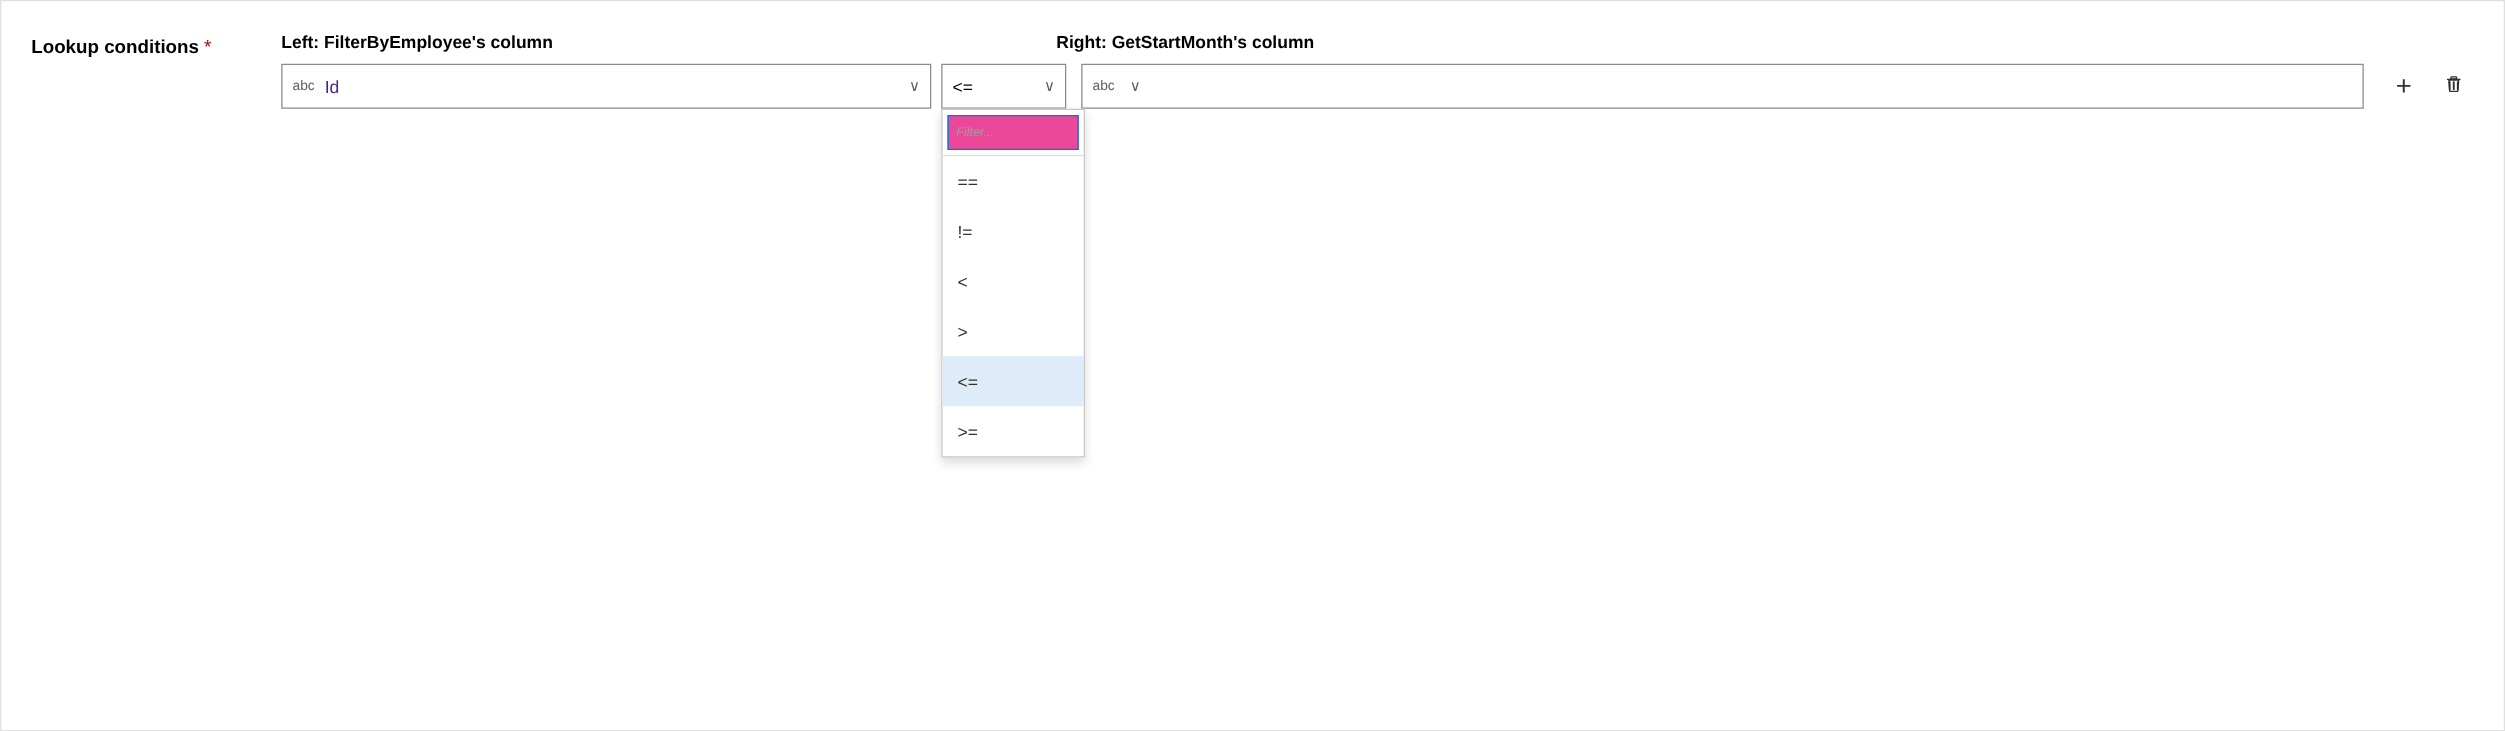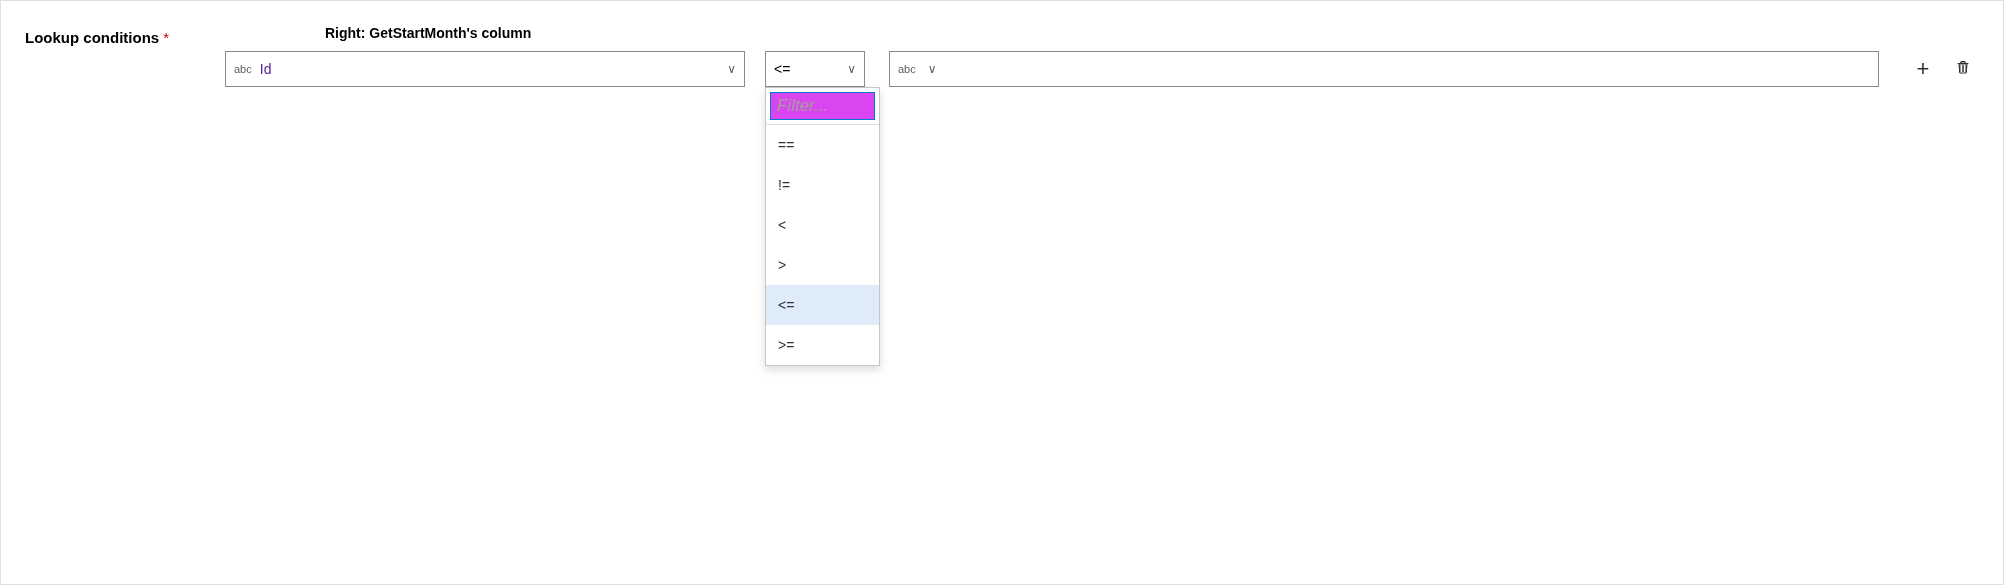--- a/index.html
+++ b/index.html
@@ -79,21 +79,21 @@
       font-size: 14px;
       font-weight: 700;
       color: #000000;
       flex: 1;
     }
 
     .condition-row {
       display: flex;
       flex-direction: row;
       align-items: flex-start;
-      gap: 16px;
+      gap: 4px;
     }
 
     .left-dropdown-container {
       width: 520px;
       flex-shrink: 0;
       position: relative;
     }
 
     .dropdown-box {
       display: flex;
@@ -164,24 +164,24 @@
     .filter-input-container {
       padding: 4px 4px;
       border-bottom: 1px solid #e0e0e0;
     }
 
     .filter-input {
       width: 100%;
       height: 28px;
       border: 1px solid #0078d4;
       padding: 0 6px;
-      font-size: 17px;
+      font-size: 10px;
       color: #323130;
       outline: none;
-      background: #d946ef;
+      background: #ec4899;
     }
 
     .filter-input::placeholder {
       color: #a19f9d;
       font-style: italic;
     }
 
     .operator-option {
       padding: 8px 12px;
       font-size: 14px;
@@ -242,20 +242,21 @@
 <div class="main-container">
 
   <div class="lookup-label-section">
     <span class="lookup-label">Lookup conditions</span>
     <span class="required-star">*</span>
   </div>
 
   <div class="conditions-body">
 
     <div class="columns-header-row">
+      <div class="left-column-header">Left: FilterByEmployee's column</div>
       <div class="operator-header-spacer"></div>
       <div class="right-column-header">Right: GetStartMonth's column</div>
     </div>
 
     <div class="condition-row">
 
       <div class="left-dropdown-container">
         <div class="dropdown-box">
           <span class="dropdown-type-badge">abc</span>
           <span class="dropdown-value">Id</span>

